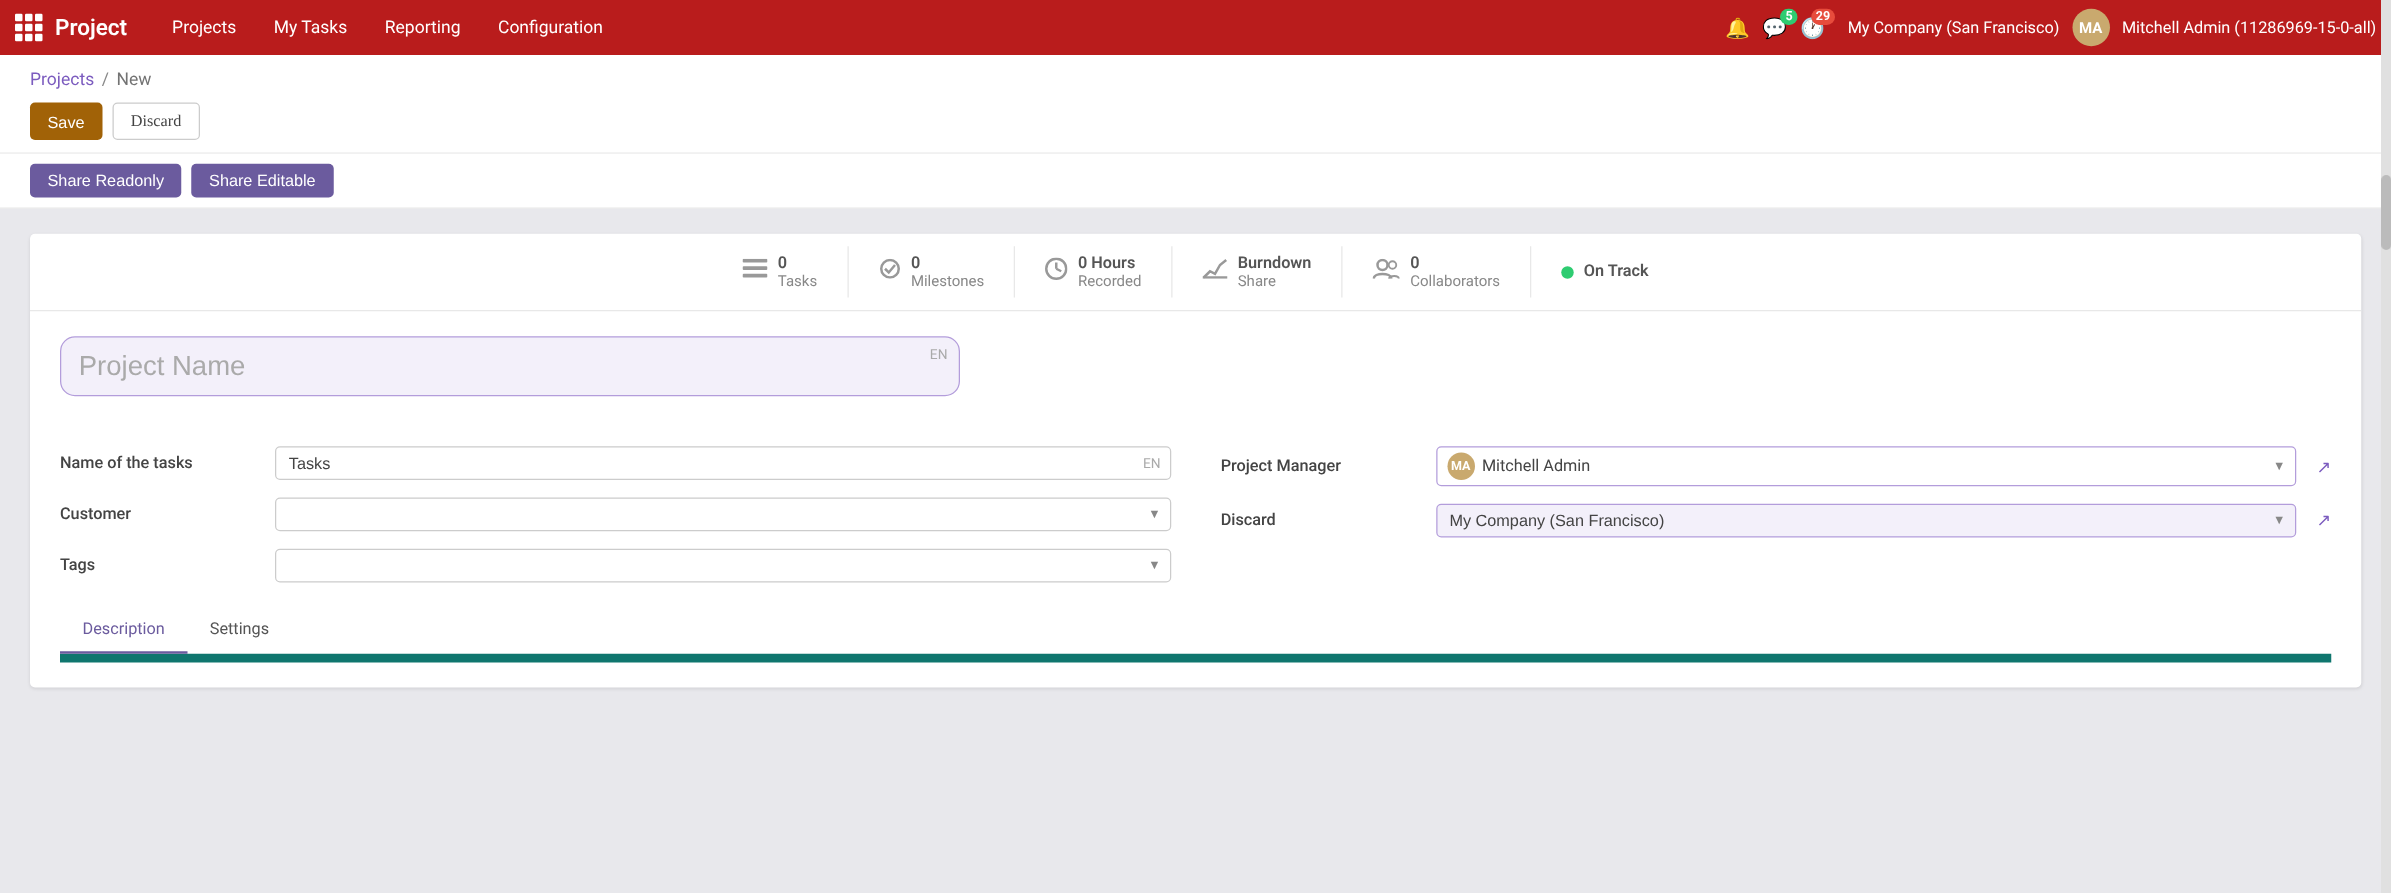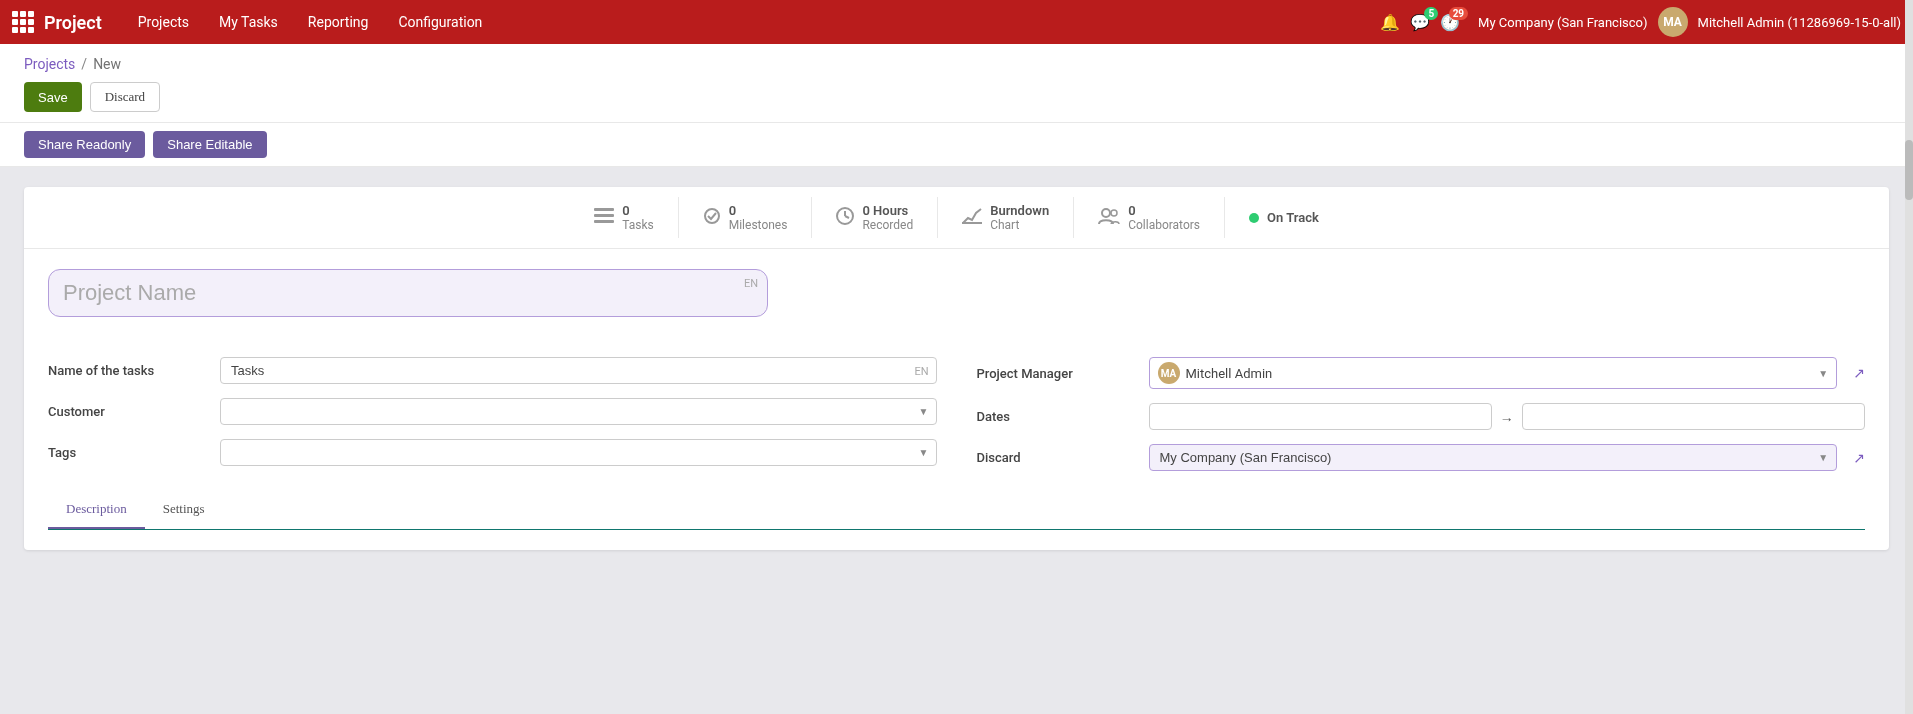--- a/index.html
+++ b/index.html
@@ -105,21 +105,21 @@
       color: #7c5cbf;
       margin-bottom: 10px;
     }
     .breadcrumb span { color: #888; }
     .action-bar {
       display: flex;
       gap: 8px;
       padding-bottom: 10px;
     }
     .btn-save {
-      background: #4d7c0f;
+      background: #a16207;
       color: white;
       border: none;
       padding: 6px 14px;
       border-radius: 4px;
       cursor: pointer;
       font-size: 13px;
     }
     .btn-discard {
       background: white;
       color: #444;
@@ -389,23 +389,22 @@
     }
     .company-chevron {
       padding-right: 8px;
       color: #888;
       font-size: 10px;
     }
 
     
     .form-tabs {
       display: flex;
-      border-bottom: 1px solid #0f766e;
+      border-bottom: 7px solid #0f766e;
       margin-top: 20px;
-      font-family: Liberation Serif, serif;
     }
     .form-tab {
       padding: 10px 18px;
       font-size: 13px;
       cursor: pointer;
       color: #555;
       border-bottom: 2px solid transparent;
     }
     .form-tab.active {
       color: #6b5b9e;
@@ -534,21 +533,21 @@
 
       <div class="stat-item">
         <span class="stat-icon">
           <svg width="20" height="16" viewBox="0 0 20 16" fill="none">
             <polyline points="1,15 6,10 10,12 14,5 19,1" stroke="#999" stroke-width="2" fill="none"></polyline>
             <rect x="0" y="14" width="20" height="2" fill="#999"></rect>
           </svg>
         </span>
         <div class="stat-text">
           <span class="stat-count">Burndown</span>
-          <span class="stat-label">Chart</span>
+          <span class="stat-label">Share</span>
         </div>
       </div>
 
       <div class="stat-item">
         <span class="stat-icon">
           <svg width="22" height="16" viewBox="0 0 22 16" fill="none">
             <circle cx="8" cy="5" r="4" stroke="#999" stroke-width="2" fill="none"></circle>
             <path d="M1 16 C1 11 15 11 15 16" stroke="#999" stroke-width="2" fill="none"></path>
             <circle cx="16" cy="5" r="3" stroke="#999" stroke-width="1.5" fill="none"></circle>
             <path d="M13 16 C14 13 21 13 21 16" stroke="#999" stroke-width="1.5" fill="none"></path>
@@ -611,28 +610,20 @@
           <div class="form-row">
             <label class="form-label">Project Manager</label>
             <div class="manager-wrapper">
               <div class="manager-avatar">MA</div>
               <span class="manager-name">Mitchell Admin</span>
               <span class="manager-dropdown">▼</span>
             </div>
             <span class="external-link-icon">↗</span>
           </div>
 
-          <div class="form-row">
-            <label class="form-label">Dates</label>
-            <div class="dates-row">
-              <input class="dates-input" type="text" style="">
-              <span class="dates-arrow">→</span>
-              <input class="dates-input" type="text" style="">
-            </div>
-          </div>
 
           <div class="form-row">
             <label class="form-label">Discard</label>
             <div class="company-wrapper">
               <select class="company-select">
                 <option>My Company (San Francisco)</option>
               </select>
               <span class="company-chevron">▼</span>
             </div>
             <span class="external-link-icon">↗</span>

